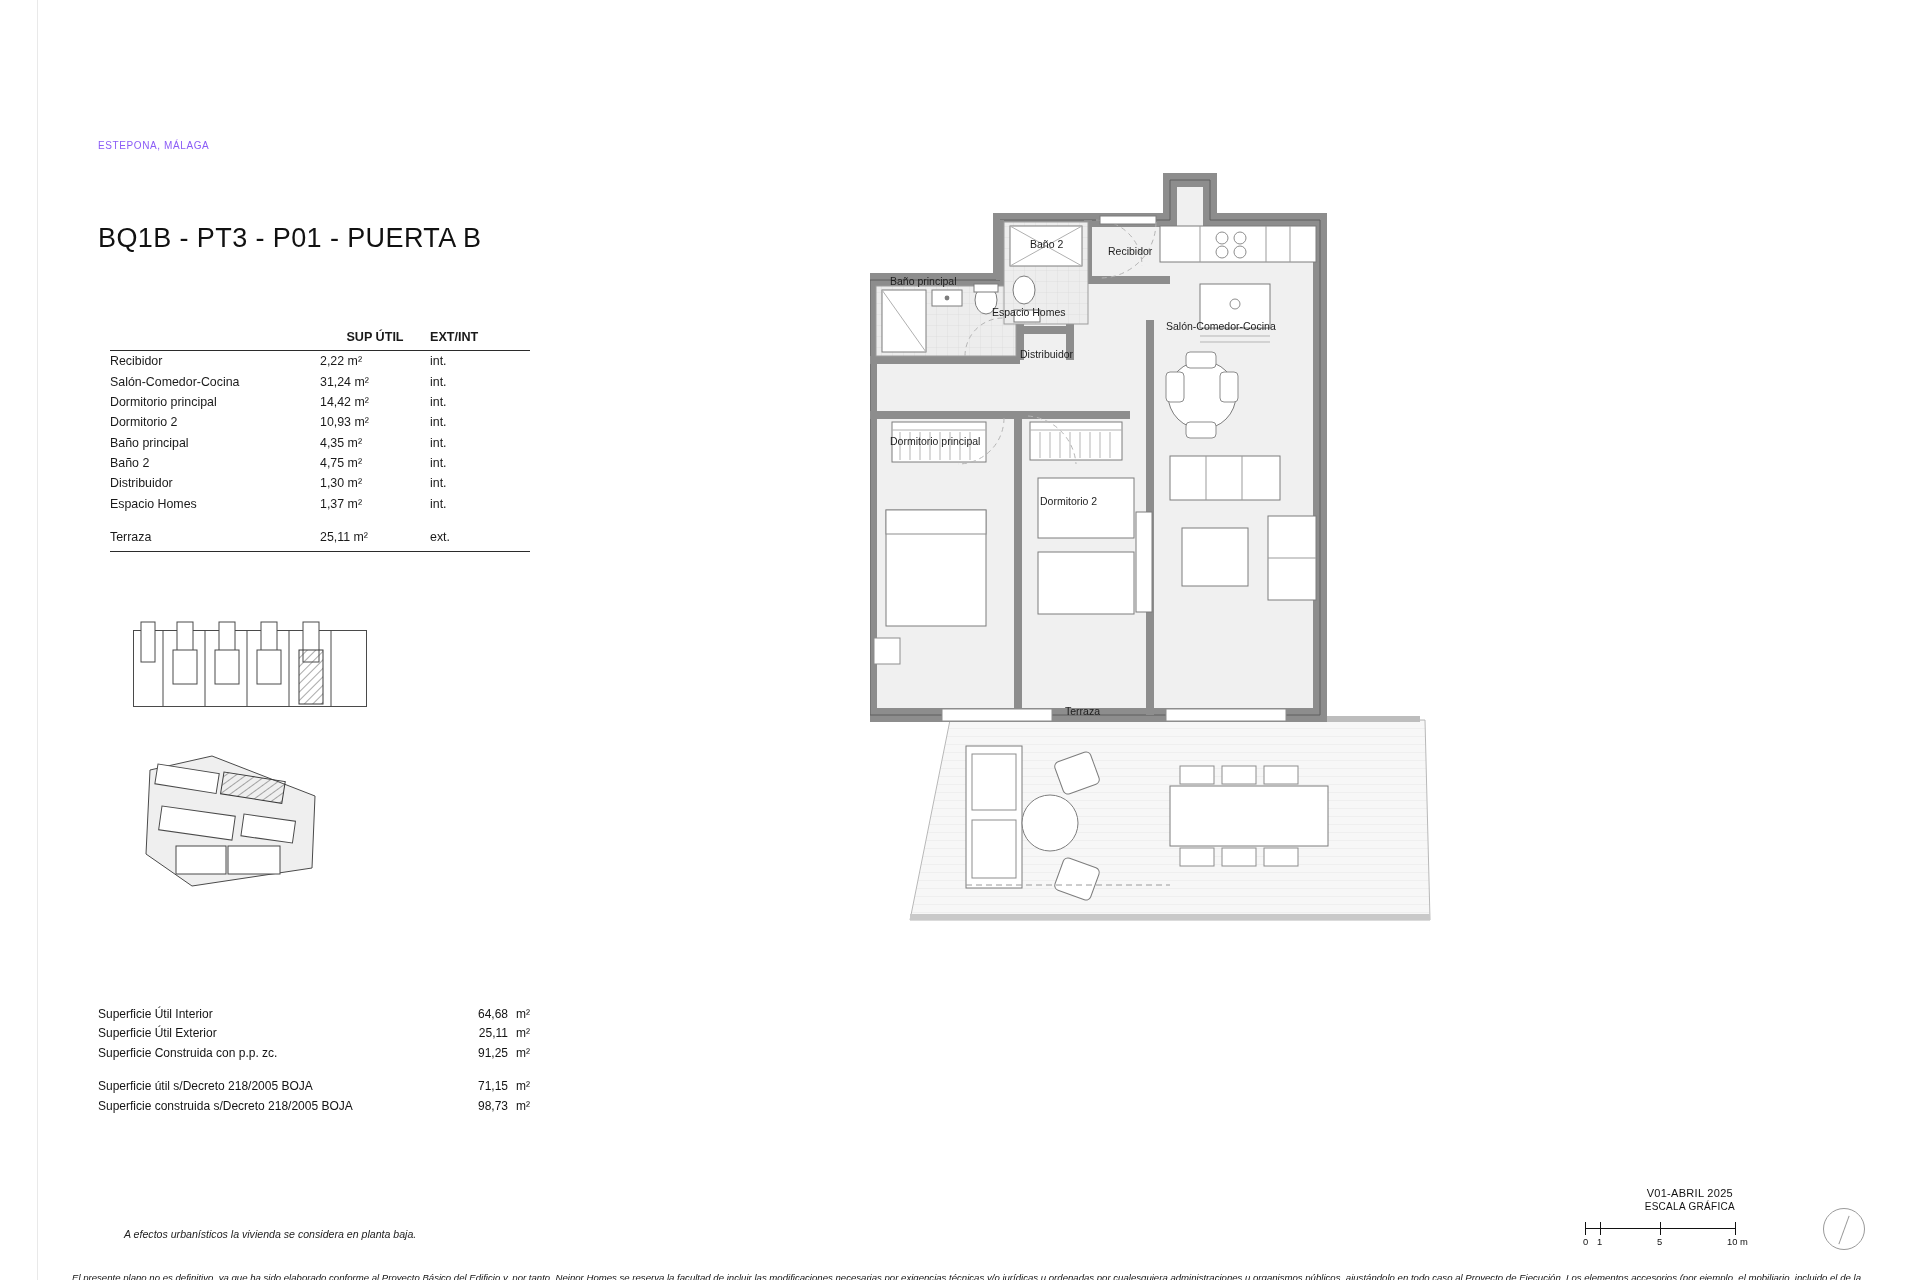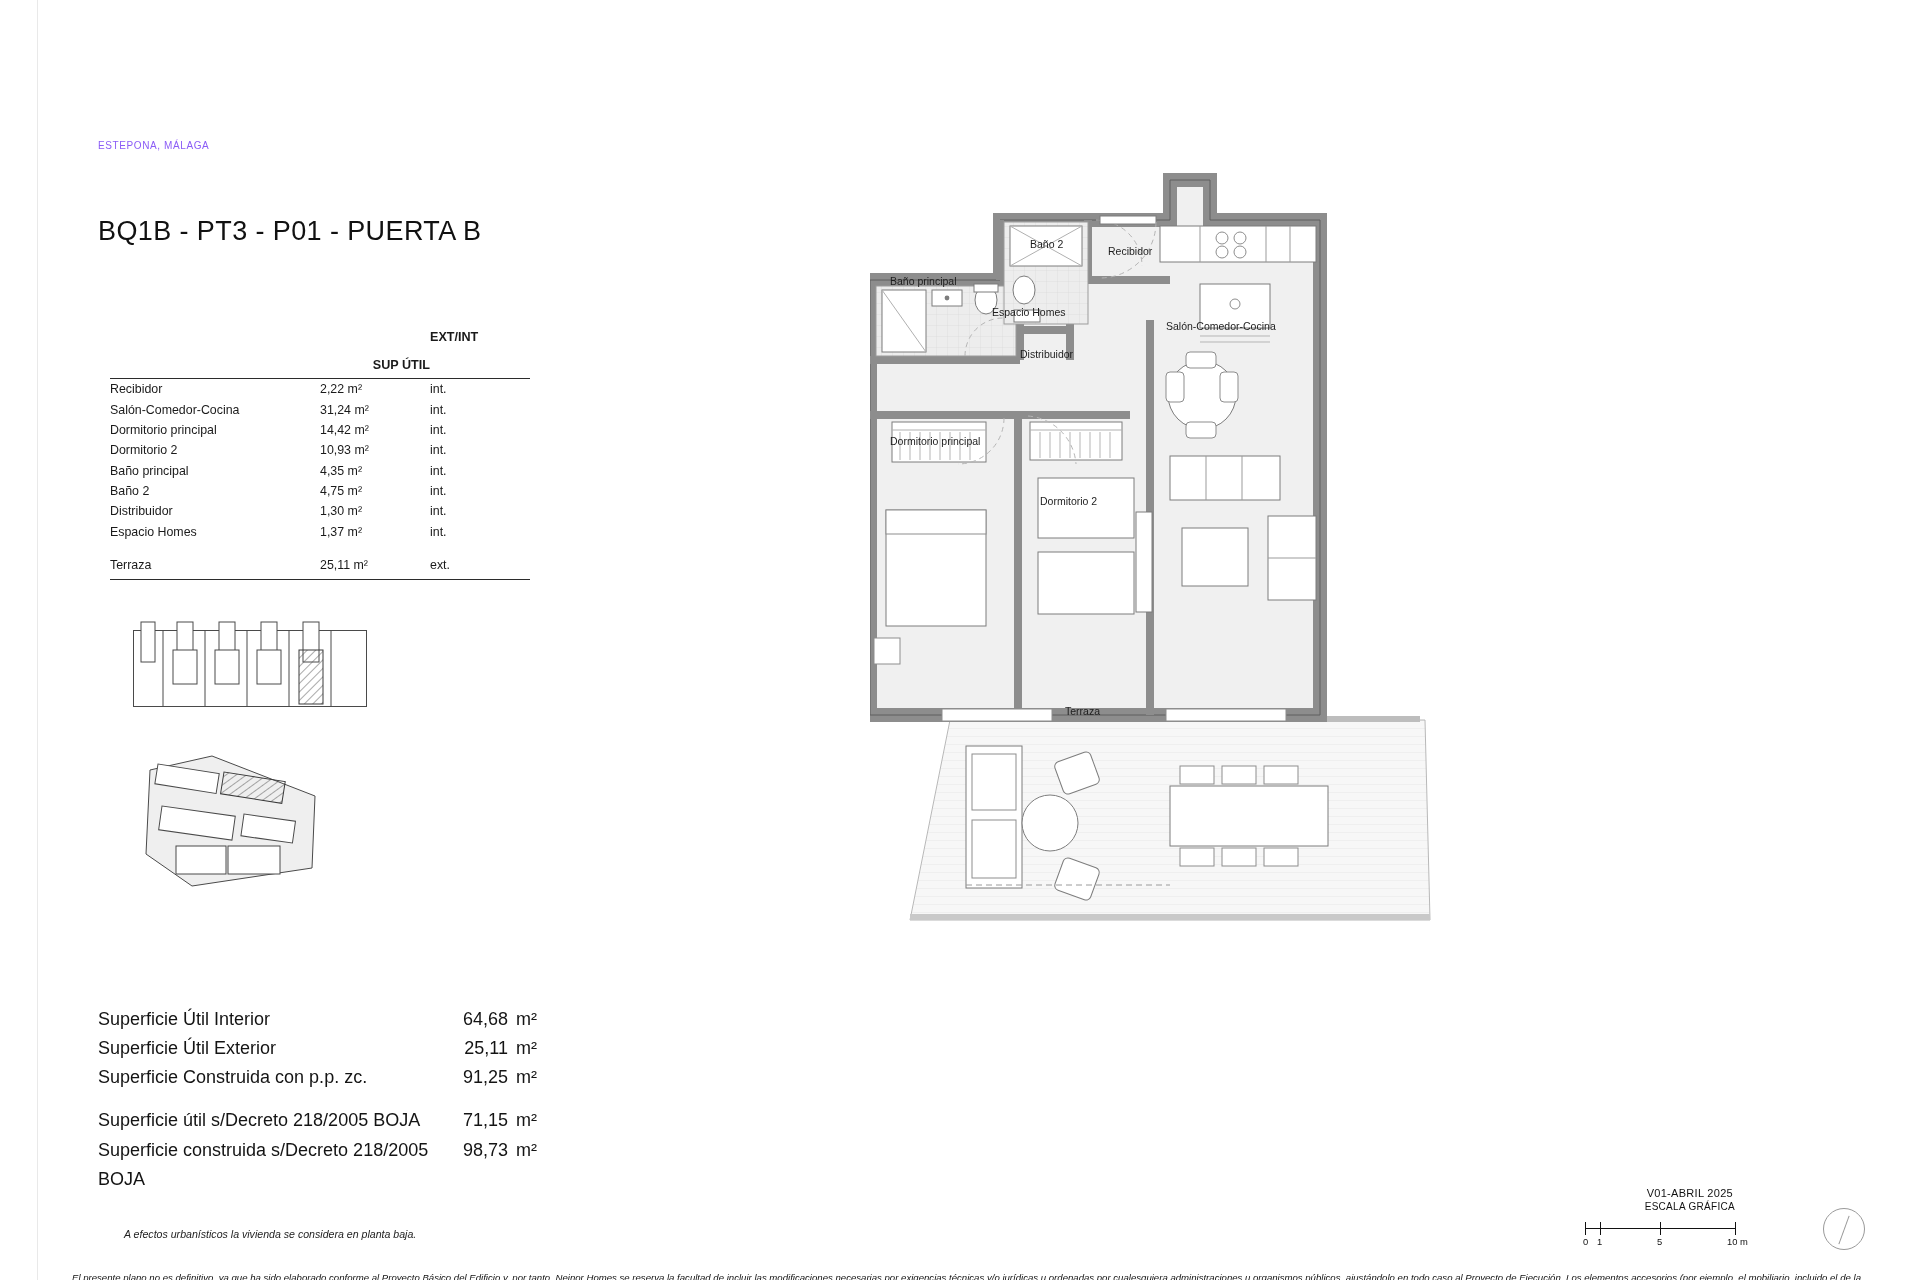--- a/index.html
+++ b/index.html
@@ -20,34 +20,34 @@
   .edge-left {
     position:absolute; left:0; top:0; width:38px; height:1280px;
     background:#ffffff; border-right:1px solid #e9e9e9;
   }
 
   .location {
     position:absolute; left:98px; top:140px;
     font-size:10px; letter-spacing:0.6px; color:#8b5cf6;
   }
   .title {
-    position:absolute; left:98px; top:216px;
+    position:absolute; left:98px; top:223px;
     font-size:27px; letter-spacing:0.4px; color:#111;
   }
 
   
   .areas {
     position:absolute; left:110px; top:330px; width:420px;
     font-size:12.6px; color:#1a1a1a;
   }
   .areas .hdr {
     display:flex; font-weight:bold; padding-bottom:6px;
   }
   .areas .hdr .c1 { width:210px; }
-  .areas .hdr .c2 { width:110px; text-align:right;margin-top:28px; }
+  .areas .hdr .c2 { width:110px; text-align:center; }
   .areas .hdr .c3 { width:80px; text-align:left; }
   .areas .rule { border-top:1px solid #2b2b2b; height:0; }
   .areas .row {
     display:flex; padding:3.2px 0; font-size:12.4px;
   }
   .areas .row .c1 { width:210px; }
   .areas .row .c2 { width:110px; }
   .areas .row .c3 { width:80px; }
   .areas .gap { height:13px; }
   .areas .rule-bot { border-top:1px solid #2b2b2b; margin-top:4px; }
@@ -59,21 +59,21 @@
   }
   .keyplan svg, .sitemap svg { display:block; }
   .sitemap {
     position:absolute; left:140px; top:750px;
     width:210px; height:150px;
   }
 
   
   .summary {
     position:absolute; left:98px; top:1005px;
-    font-size:18px; color:#141414;
+    font-size:12px; color:#141414;
     line-height:1.62;
   }
   .summary .row { display:flex; }
   .summary .row .lbl { width:340px; }
   .summary .row .val { width:70px; text-align:right; }
   .summary .row .unit { width:40px; padding-left:8px; }
   .summary .spacer { height:14px; }
 
   .footnote {
     position:absolute; left:80px; top:1228px;

